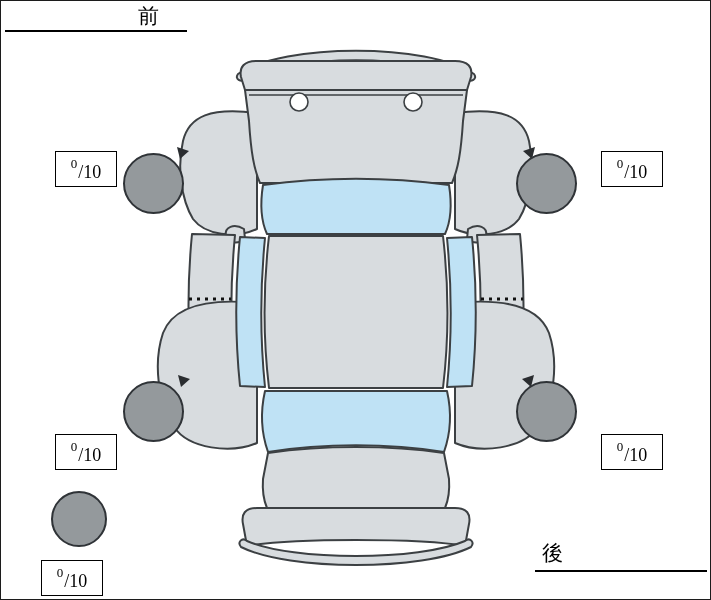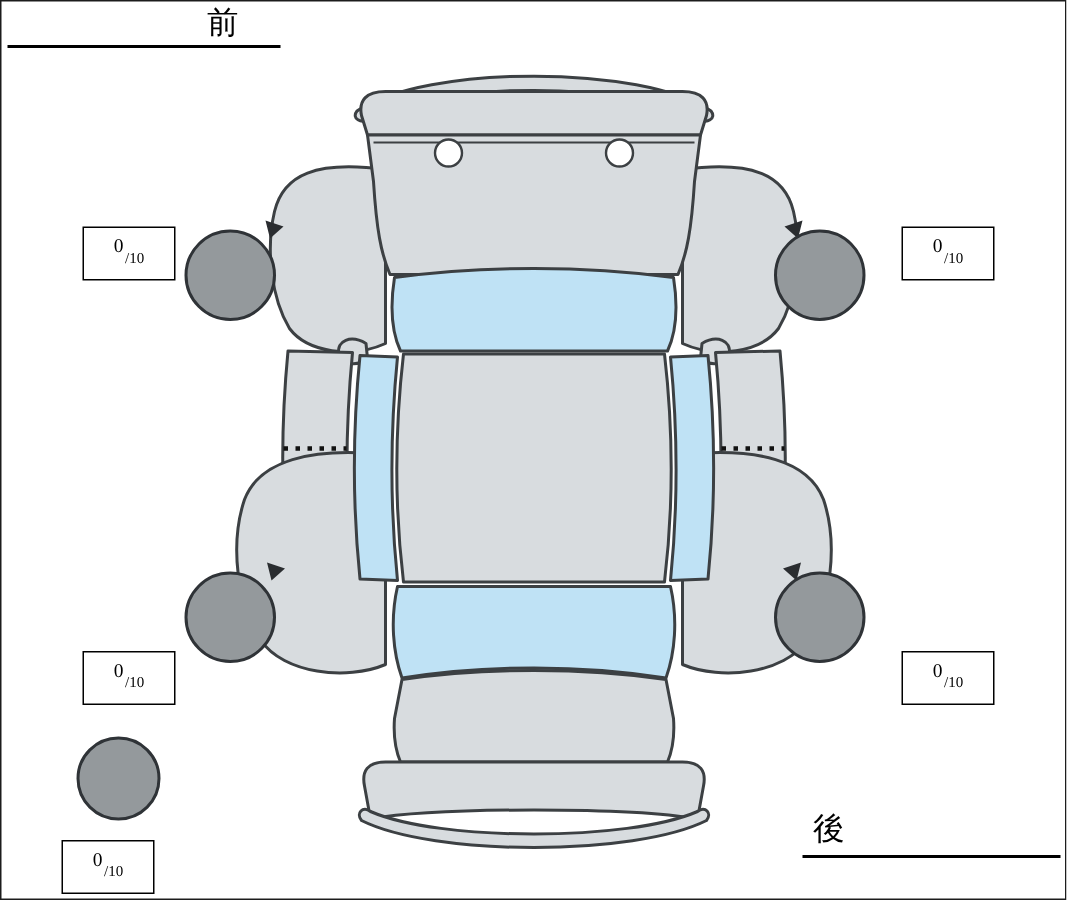--- a/index.html
+++ b/index.html
@@ -14,21 +14,21 @@
   .tire{position:absolute;width:61px;height:61px;border-radius:50%;background:#94999c;border:2px solid #2f3337;box-sizing:border-box;}
   .tire-fl{left:122px;top:152px;}
   .tire-fr{left:515px;top:152px;}
   .tire-rl{left:122px;top:380px;}
   .tire-rr{left:515px;top:380px;}
   .tire-spare{left:50px;top:490px;width:56px;height:56px;}
   .score-box{position:absolute;width:62px;height:36px;background:#ffffff;border:1px solid #000;box-sizing:border-box;
              display:flex;align-items:center;justify-content:center;color:#000;
              font-family:"Liberation Serif",serif;}
   .score-box .num{font-size:13px;transform:translateY(-5px);margin-right:1px;}
-  .score-box .den{font-size:10px;transform:translateY(3px);}
+  .score-box .den{font-size:18px;transform:translateY(3px);}
   .box-fl{left:54px;top:150px;}
   .box-fr{left:600px;top:150px;}
   .box-rl{left:54px;top:433px;}
   .box-rr{left:600px;top:433px;}
   .box-spare{left:40px;top:559px;}
   .dir-label{position:absolute;font-size:21px;color:#000;line-height:1;}
   .front-label{left:137px;top:4px;}
   .rear-label{left:541px;top:541px;}
   .rule{position:absolute;height:0;border-top:2px solid #000;}
   .front-rule{left:4px;top:29px;width:182px;}

